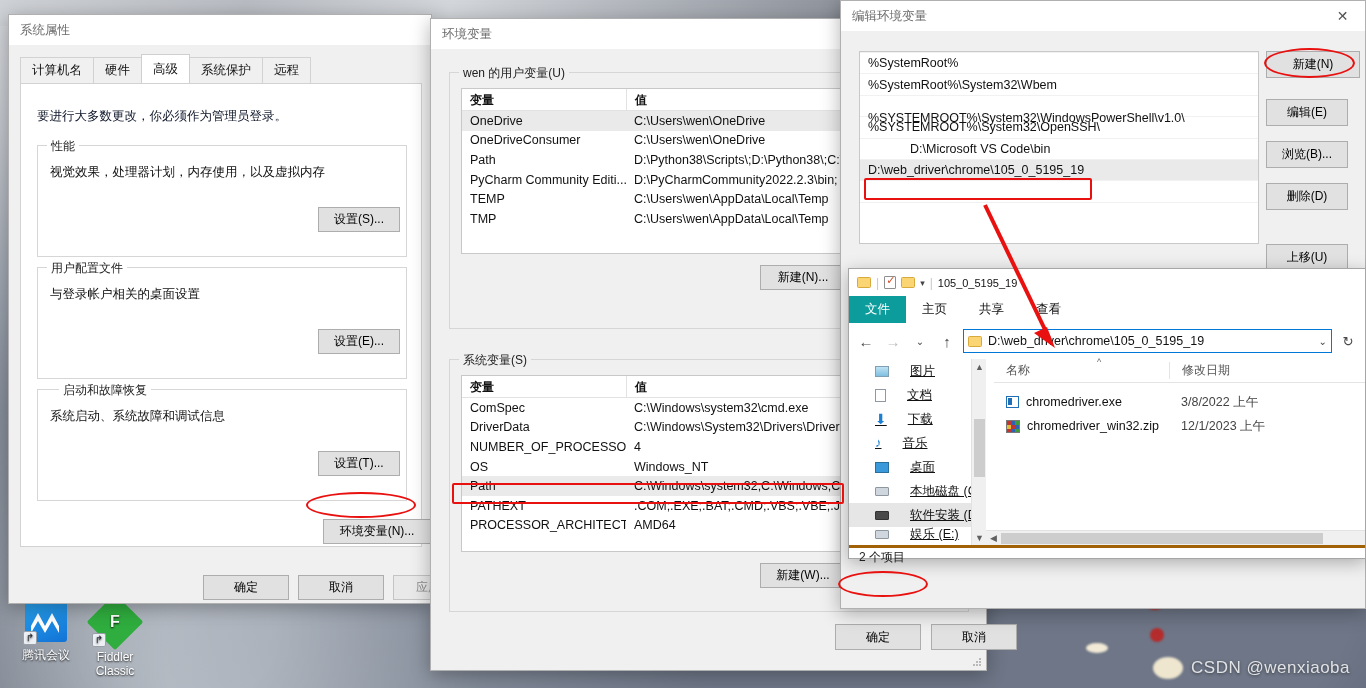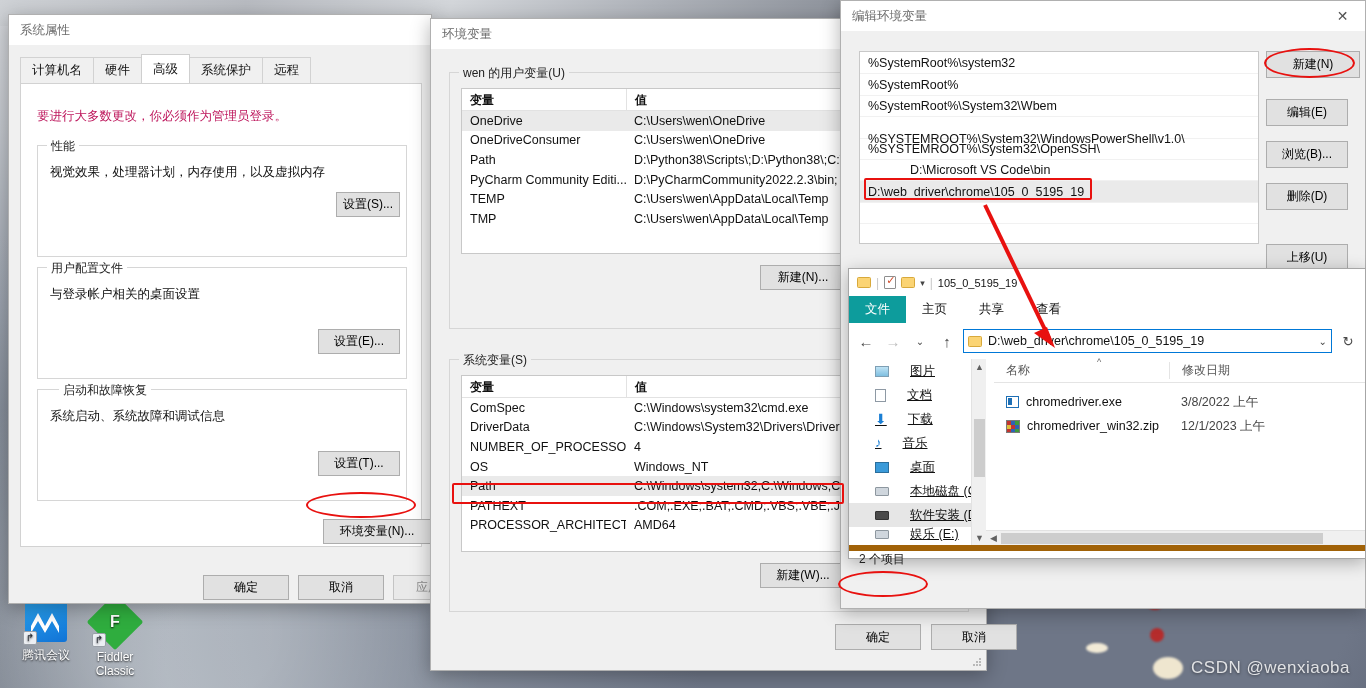--- a/index.html
+++ b/index.html
@@ -117,21 +117,21 @@
     flex:1; height:24px; border:1px solid #0078d7; background:#fff;
     display:flex; align-items:center; padding:0 4px; gap:6px; font-size:12.5px; color:#111;
   }
   .exp-main { display:flex; height:186px; }
   .exp-side { width:137px; border-right:0px; overflow:hidden; position:relative; }
   .side-item { height:24px; display:flex; align-items:center; gap:21px; padding-left:26px; font-size:12.5px; color:#111;text-decoration:underline; }
   .side-item.sel { background:#e6e6e6; }
   .exp-files { flex:1; position:relative;padding-left:8px; }
   .files-head { height:24px; display:flex; border-bottom:1px solid #e4e4e4; align-items:center; font-size:12px; color:#555; }
   .file-row { height:24px; display:flex; align-items:center; font-size:12.5px; color:#111; }
-  .exp-status { height:22px; border-top:6px solid #a16207; display:flex; align-items:center; padding-left:10px; font-size:12px; color:#222; }
+  .exp-status { height:22px; border-top:3px solid #a16207; display:flex; align-items:center; padding-left:10px; font-size:12px; color:#222; }
 
   
   .red-rect { position:absolute; border:2px solid #e8110f; border-radius:2px; pointer-events:none; }
   .red-ellipse { position:absolute; border:2.5px solid #e8110f; border-radius:50%; pointer-events:none; }
   #arrow-svg { position:absolute; left:0; top:0; width:1366px; height:688px; pointer-events:none; }
 
   .wm { position:absolute; right:16px; bottom:10px; color:rgba(255,255,255,.82);
         font-size:17px; letter-spacing:.5px; text-shadow:0 1px 3px rgba(0,0,0,.5); }
   .scrollv { position:absolute; right:0; top:0; width:15px; bottom:0; background:#f0f0f0; border-left:1px solid #e2e2e2;}
   .scrollv .thumb { position:absolute; left:2px; width:11px; background:#cdcdcd; }
@@ -181,26 +181,26 @@
 
   <div id="sp-tabs">
     <div class="tab">计算机名</div>
     <div class="tab">硬件</div>
     <div class="tab active">高级</div>
     <div class="tab">系统保护</div>
     <div class="tab">远程</div>
   </div>
 
   <div id="sp-pane">
-    <div style="position:absolute;left:16px;top:24px;font-size:12.5px;color:#be185d;">要进行大多数更改，你必须作为管理员登录。</div>
+    <div style="position:absolute;left:16px;top:24px;font-size:12.5px;color:#0f172a;">要进行大多数更改，你必须作为管理员登录。</div>
 
     <div class="gbox" style="left:16px;top:61px;width:370px;height:112px;">
       <span class="gbox-label" style="background:#fff;">性能</span>
       <div style="position:absolute;left:12px;top:18px;font-size:12.5px;color:#111;">视觉效果，处理器计划，内存使用，以及虚拟内存</div>
-      <div class="btn" style="position:absolute;right:6px;top:46px;width:64px;height:25px;">设置(S)...</div>
+      <div class="btn" style="position:absolute;right:6px;top:61px;width:82px;height:25px;">设置(S)...</div>
     </div>
 
     <div class="gbox" style="left:16px;top:183px;width:370px;height:112px;">
       <span class="gbox-label" style="background:#fff;">用户配置文件</span>
       <div style="position:absolute;left:12px;top:18px;font-size:12.5px;color:#111;">与登录帐户相关的桌面设置</div>
       <div class="btn" style="position:absolute;right:6px;top:61px;width:82px;height:25px;">设置(E)...</div>
     </div>
 
     <div class="gbox" style="left:16px;top:305px;width:370px;height:112px;">
       <span class="gbox-label" style="background:#fff;margin-left:12px;">启动和故障恢复</span>
@@ -315,23 +315,20 @@
          radial-gradient(circle at 8px 2px,#b9b9b9 1px,transparent 1.2px);"></div>
 </div>
 
 <div class="win" id="editenv">
   <div class="win-title">
     <span class="t">编辑环境变量</span>
     <span class="win-close">✕</span>
   </div>
 
   <div class="lv" style="left:18px;top:50px;width:400px;height:193px;">
-    <div class="lv-row" style="height:21.4px;">
-      <div class="c1" style="flex:1;">%SystemRoot%\system32</div>
-    </div>
     <div class="lv-row" style="height:21.4px;border-top:1px solid #f1f1f1;">
       <div class="c1" style="flex:1;">%SystemRoot%</div>
     </div>
     <div class="lv-row" style="height:21.4px;border-top:1px solid #f1f1f1;">
       <div class="c1" style="flex:1;">%SystemRoot%\System32\Wbem</div>
     </div>
     <div class="lv-row" style="height:21.4px;border-top:1px solid #f1f1f1;">
       <div class="c1" style="flex:1;margin-top:24px;">%SYSTEMROOT%\System32\WindowsPowerShell\v1.0\</div>
     </div>
     <div class="lv-row" style="height:21.4px;border-top:1px solid #f1f1f1;">

